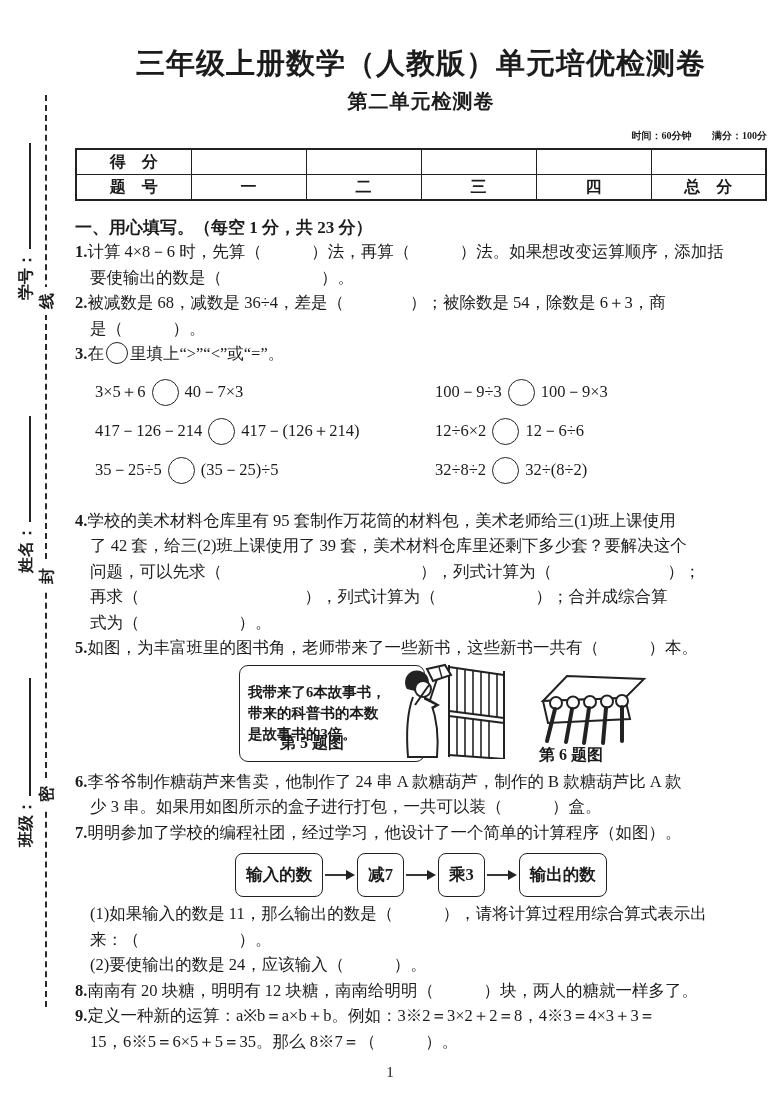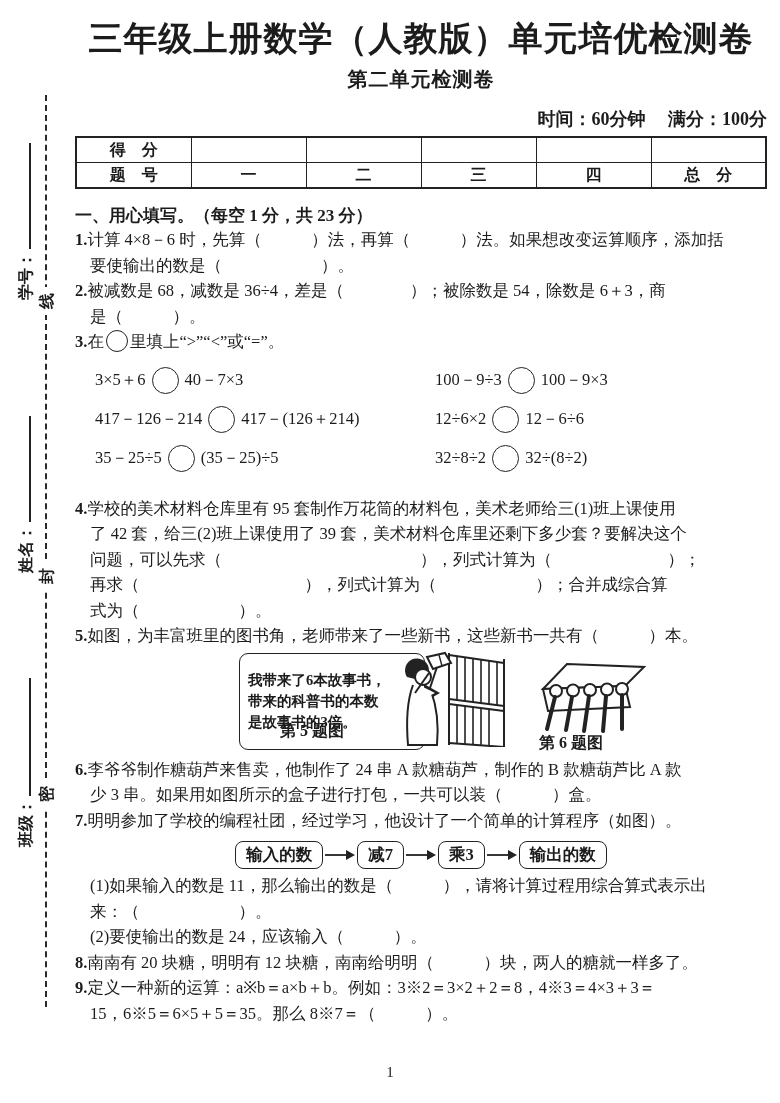--- a/index.html
+++ b/index.html
@@ -8,23 +8,23 @@
   
   .seal-line{position:absolute;left:45px;top:95px;height:912px;border-left:2px dashed #2a2a2a;}
   .seal-char{position:absolute;left:33px;width:28px;height:22px;line-height:22px;text-align:center;
              background:#fff;transform:rotate(-90deg);font-size:16px;font-weight:700;}
   .sidebar-field{position:absolute;height:22px;line-height:22px;transform:rotate(-90deg);
                  white-space:nowrap;font-size:16px;font-weight:700;text-align:left;}
   .sidebar-field .blank-line{display:inline-block;height:14px;border-bottom:2px solid #222;
                  margin-left:3px;vertical-align:baseline;}
   
   .content{position:absolute;left:75px;top:0;width:692px;}
-  .title1{margin-top:16px;text-align:center;font-size:34px;font-weight:700;letter-spacing:1px;}
+  .title1{margin-top:44px;text-align:center;font-size:29px;font-weight:700;letter-spacing:1px;}
   .title2{margin-top:4px;text-align:center;font-size:20px;font-weight:700;letter-spacing:1px;}
-  .meta{margin-top:14px;text-align:right;font-size:18px;font-weight:700;}
+  .meta{margin-top:14px;text-align:right;font-size:10px;font-weight:700;}
   .meta span{margin-left:18px;}
   table.score{width:100%;border-collapse:collapse;margin-top:5px;table-layout:fixed;}
   table.score td{border:1.6px solid #222;height:24px;text-align:center;
                  font-size:16px;font-weight:700;padding:0;}
   table.score{border:2px solid #222;}
   .sec-head{margin-top:15px;font-size:17px;font-weight:700;}
   .line{font-size:16.5px;line-height:25.5px;}
   .cont{padding-left:15px;}
   .qnum{font-weight:700;}
   
@@ -39,21 +39,21 @@
   .bubble{position:absolute;left:120px;top:0;width:168px;border:1.8px solid #222;border-radius:9px;
           padding:16px 8px;font-size:14.5px;line-height:21px;font-weight:700;background:#fff;margin-left:44px;}
   .bubble::after{content:"";position:absolute;right:-16px;top:30px;border-top:9px solid transparent;
           border-bottom:9px solid transparent;border-left:16px solid #222;}
   .bubble::before{content:"";position:absolute;right:-11px;top:33px;border-top:6px solid transparent;
           border-bottom:6px solid transparent;border-left:12px solid #fff;z-index:1;}
   .fig-svg{position:absolute;}
   .caption{position:absolute;font-size:16px;font-weight:700;}
   
   .flow-row{display:flex;align-items:center;justify-content:center;margin-top:8px;margin-bottom:4px;}
-  .flow-box{border:1.7px solid #222;border-radius:8px;padding:2px 10px;font-size:16.5px;
+  .flow-box{border:1.7px solid #222;border-radius:8px;padding:10px 10px;font-size:16.5px;
             font-weight:700;background:#fff;}
   .flow-arrow{margin:0 2px;flex:0 0 auto;}
   .footer-page{position:absolute;bottom:22px;left:0;width:100%;text-align:center;font-size:15px;}
 </style>
 </head>
 <body>
 
 <div class="page">
 
   <div class="seal-line"></div>

